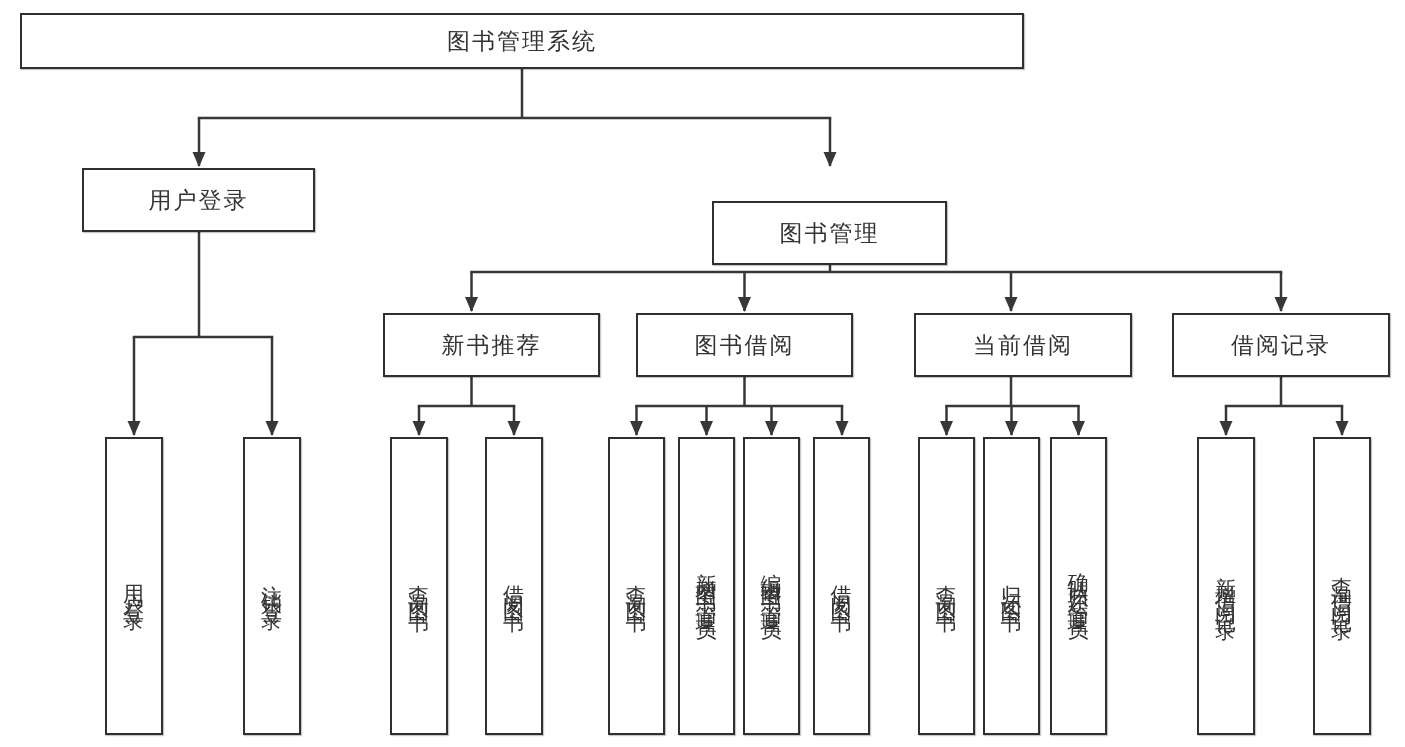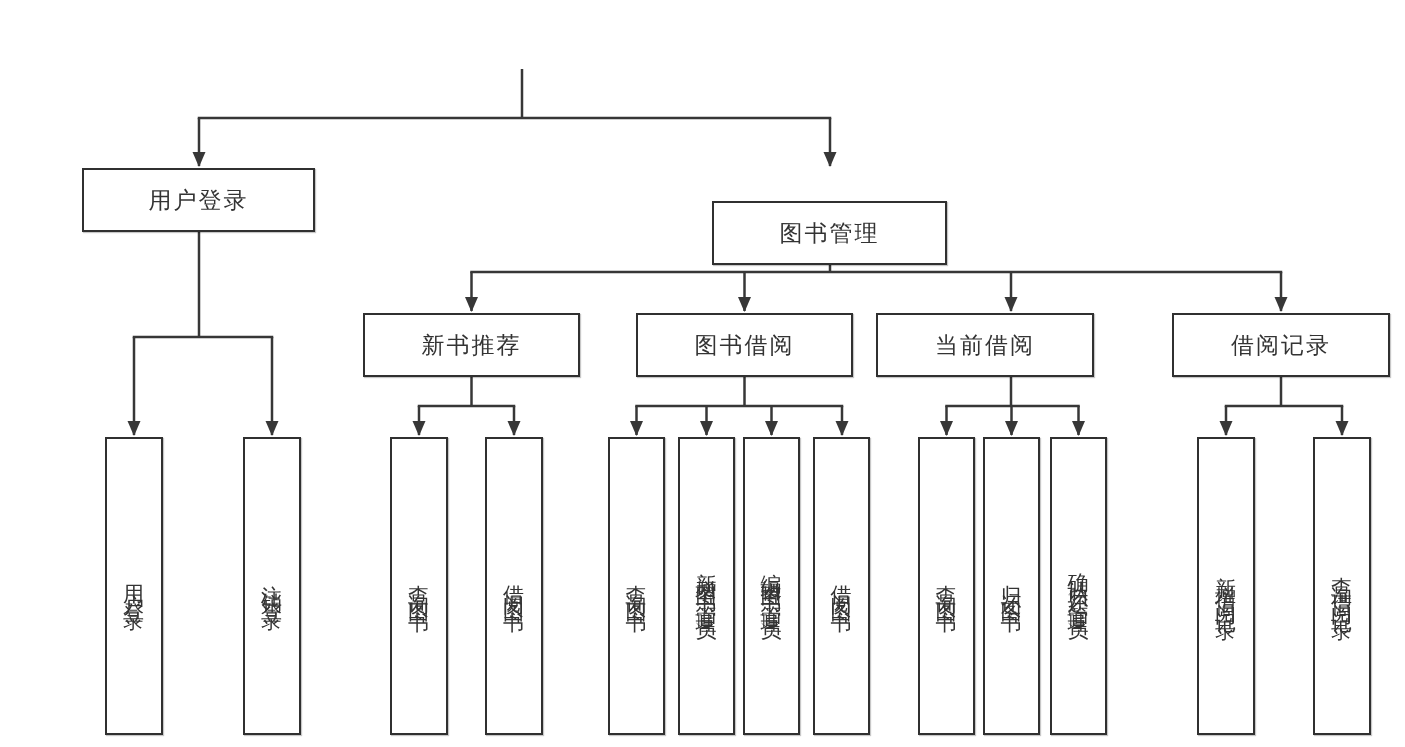--- a/index.html
+++ b/index.html
@@ -91,35 +91,38 @@
     </g>
 
     <g style="stroke:var(--line,#373737);stroke-width:2.5;fill:none">
       <line x1="1281" y1="377" x2="1281" y2="406"></line>
       <line x1="1224.75" y1="406" x2="1343.25" y2="406"></line>
       <line x1="1226" y1="406" x2="1226" y2="435" marker-end="url(#ah)"></line>
       <line x1="1342" y1="406" x2="1342" y2="435" marker-end="url(#ah)"></line>
     </g>
   </svg>
 
+  <div class="node h-node" style="left:20px;top:13px;width:1004px;height:56px;">
+    <span>图书管理系统</span>
+  </div>
 
   <div class="node h-node" style="left:82px;top:168px;width:233px;height:64px;">
     <span>用户登录</span>
   </div>
   <div class="node h-node" style="left:712px;top:168px;width:235px;height:64px;margin-top:33px;">
     <span>图书管理</span>
   </div>
 
-  <div class="node h-node" style="left:363px;top:313px;width:217px;height:64px;">
+  <div class="node h-node" style="left:383px;top:313px;width:217px;height:64px;">
     <span>新书推荐</span>
   </div>
   <div class="node h-node" style="left:636px;top:313px;width:217px;height:64px;">
     <span>图书借阅</span>
   </div>
-  <div class="node h-node" style="left:876px;top:313px;width:218px;height:64px;">
+  <div class="node h-node" style="left:914px;top:313px;width:218px;height:64px;">
     <span>当前借阅</span>
   </div>
   <div class="node h-node" style="left:1172px;top:313px;width:218px;height:64px;">
     <span>借阅记录</span>
   </div>
 
   <div class="node leaf" style="left:105px;">
     <span class="vtext">用户登录</span>
   </div>
   <div class="node leaf" style="left:243px;">

